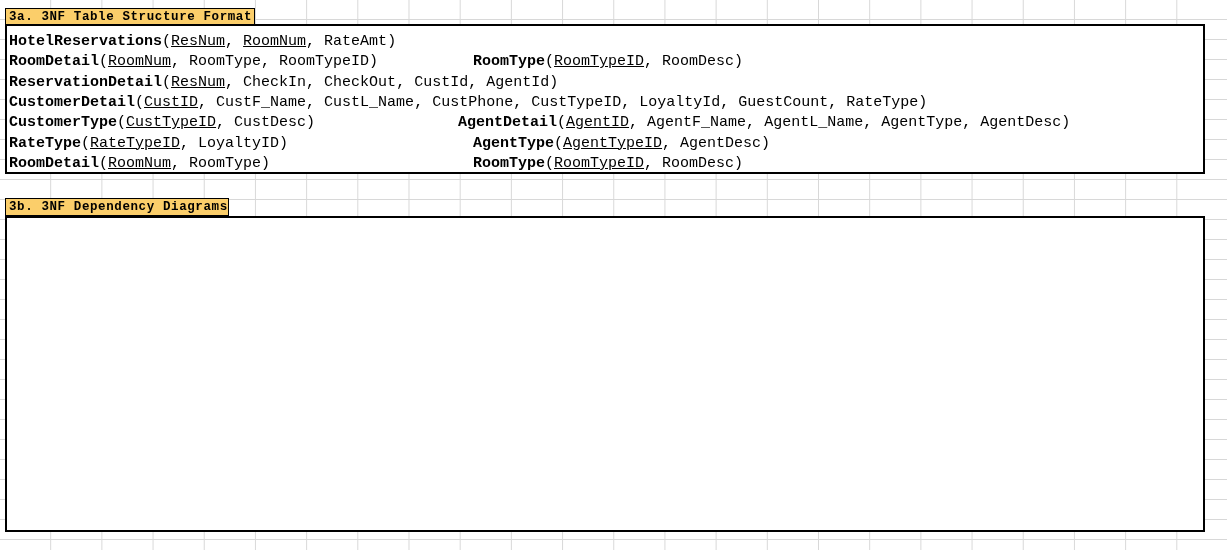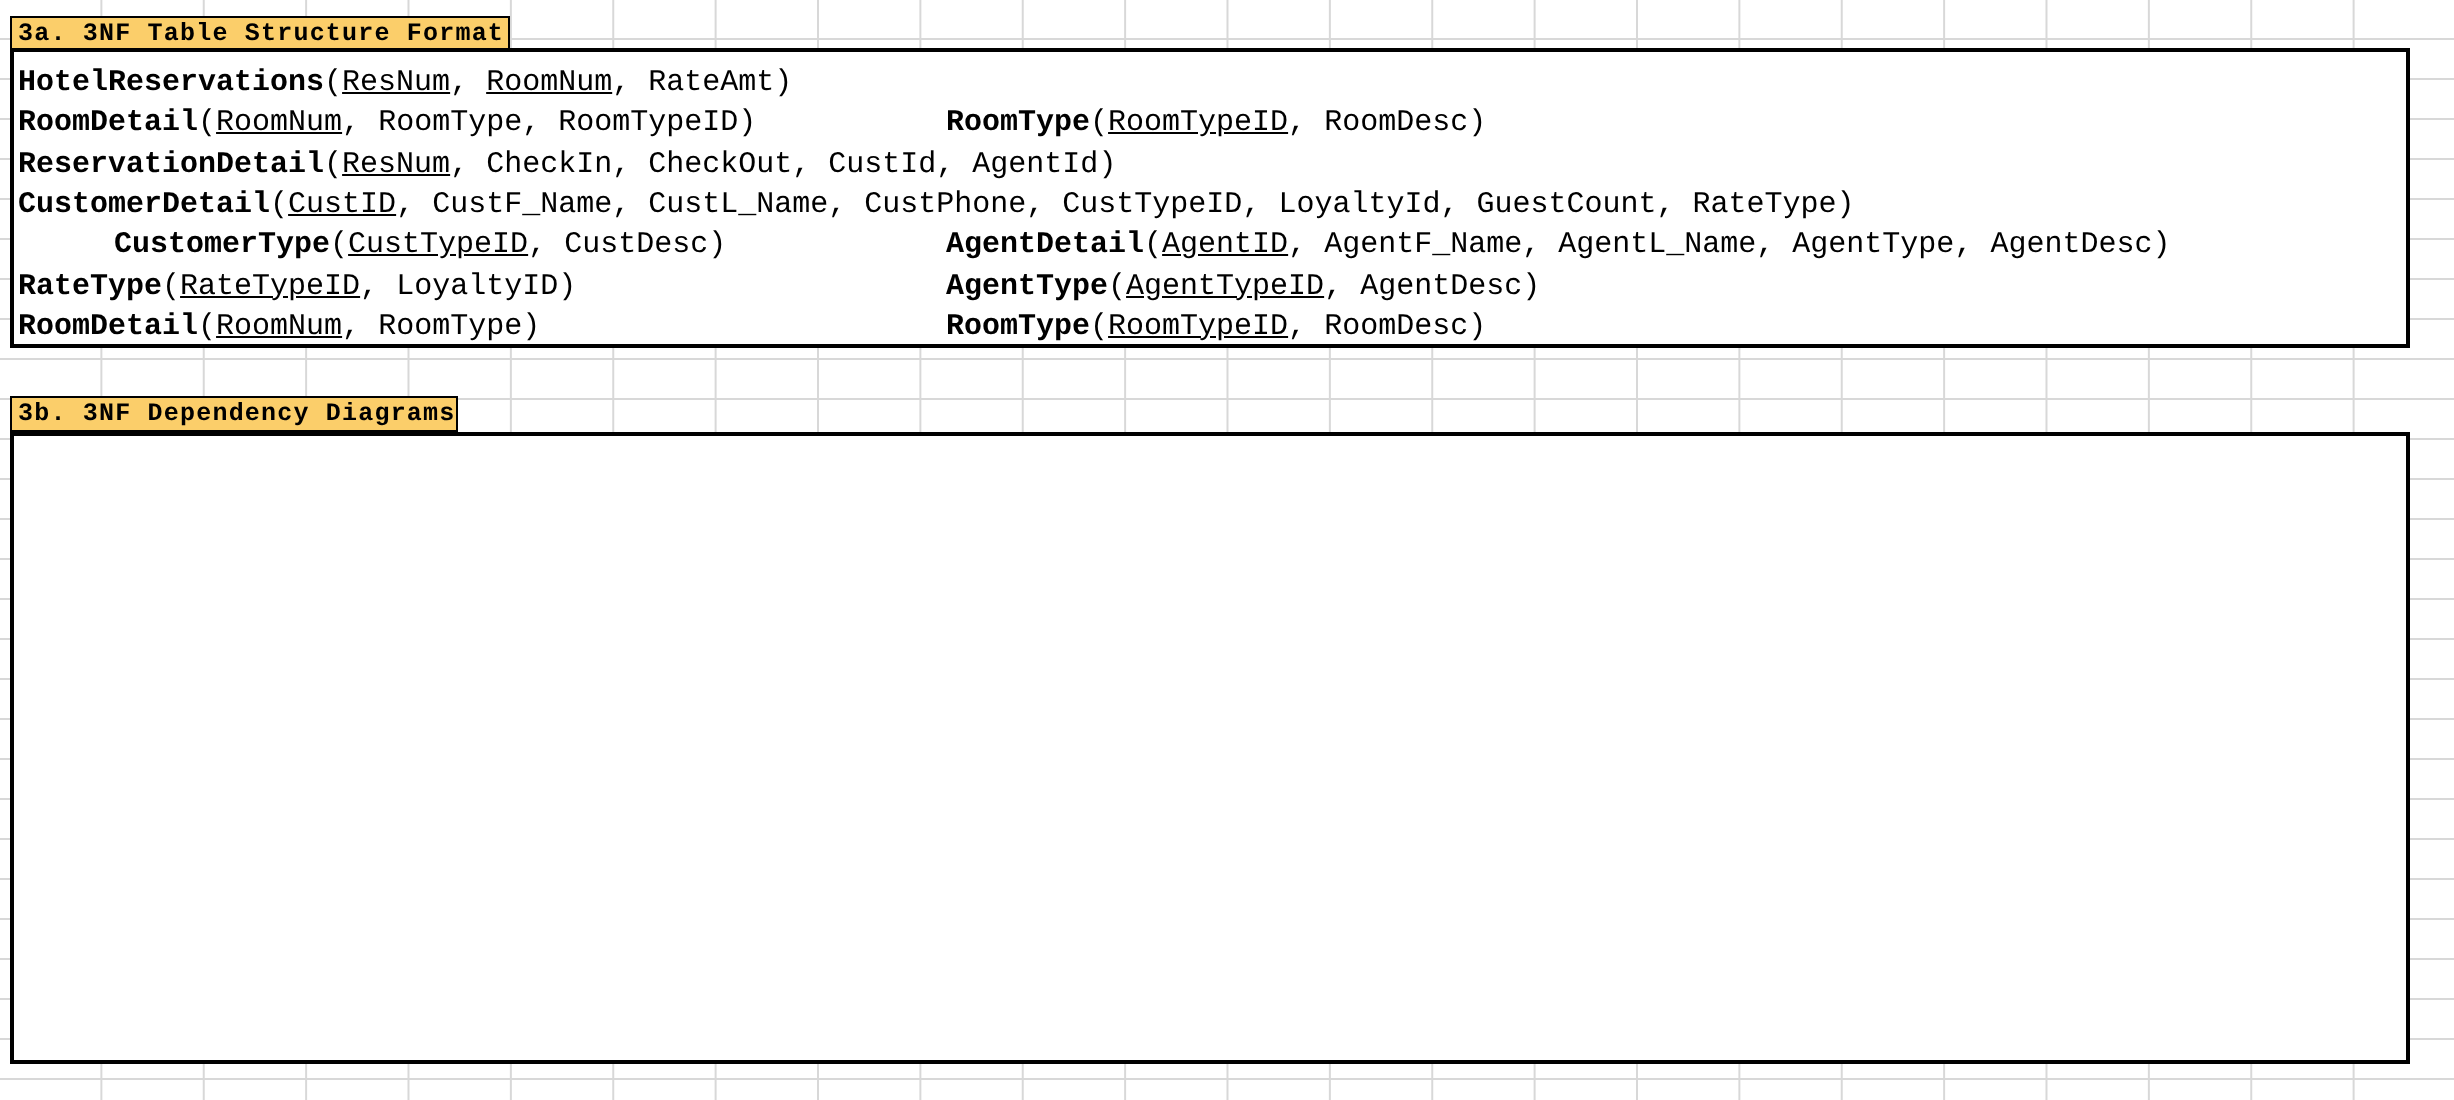--- a/index.html
+++ b/index.html
@@ -100,25 +100,25 @@
 
   <div class="panel" style="left:5px;top:24px;width:1200px;height:150px;"></div>
 
   <div class="band" style="left:5px;top:8px;width:250px;height:17px;">3a. 3NF Table Structure Format</div>
 
   <div id="rel-3a">
       <div class="rel" style="left: 9px; top: 35px;"><b>HotelReservations</b>(<span class="pk">ResNum</span>, <span class="pk">RoomNum</span>, <span class="at">RateAmt</span>)</div>
       <div class="rel" style="left: 9px; top: 55.3px;"><b>RoomDetail</b>(<span class="pk">RoomNum</span>, <span class="at">RoomType</span>, <span class="at">RoomTypeID</span>)</div>
       <div class="rel" style="left: 9px; top: 75.6px;"><b>ReservationDetail</b>(<span class="pk">ResNum</span>, <span class="at">CheckIn</span>, <span class="at">CheckOut</span>, <span class="at">CustId</span>, <span class="at">AgentId</span>)</div>
       <div class="rel" style="left: 9px; top: 95.9px;"><b>CustomerDetail</b>(<span class="pk">CustID</span>, <span class="at">CustF_Name</span>, <span class="at">CustL_Name</span>, <span class="at">CustPhone</span>, <span class="at">CustTypeID</span>, <span class="at">LoyaltyId</span>, <span class="at">GuestCount</span>, <span class="at">RateType</span>)</div>
-      <div class="rel" style="left: 9px; top: 116.2px; margin-left: 48px;"><b>CustomerType</b>(<span class="pk">CustTypeID</span>, <span class="at">CustDesc</span>)</div>
+      <div class="rel" style="left: 9px; top: 116.2px;"><b>CustomerType</b>(<span class="pk">CustTypeID</span>, <span class="at">CustDesc</span>)</div>
       <div class="rel" style="left: 9px; top: 136.5px;"><b>RateType</b>(<span class="pk">RateTypeID</span>, <span class="at">LoyaltyID</span>)</div>
       <div class="rel" style="left: 9px; top: 156.8px;"><b>RoomDetail</b>(<span class="pk">RoomNum</span>, <span class="at">RoomType</span>)</div>
       <div class="rel" style="left: 473px; top: 55.3px;"><b>RoomType</b>(<span class="pk">RoomTypeID</span>, <span class="at">RoomDesc</span>)</div>
-      <div class="rel" style="left: 473px; top: 116.2px;"><b>AgentDetail</b>(<span class="pk">AgentID</span>, <span class="at">AgentF_Name</span>, <span class="at">AgentL_Name</span>, <span class="at">AgentType</span>, <span class="at">AgentDesc</span>)</div>
+      <div class="rel" style="left: 458px; top: 116.2px;"><b>AgentDetail</b>(<span class="pk">AgentID</span>, <span class="at">AgentF_Name</span>, <span class="at">AgentL_Name</span>, <span class="at">AgentType</span>, <span class="at">AgentDesc</span>)</div>
       <div class="rel" style="left: 473px; top: 136.5px;"><b>AgentType</b>(<span class="pk">AgentTypeID</span>, <span class="at">AgentDesc</span>)</div>
       <div class="rel" style="left: 473px; top: 156.8px;"><b>RoomType</b>(<span class="pk">RoomTypeID</span>, <span class="at">RoomDesc</span>)</div>
     </div>
 
   <div class="panel" style="left:5px;top:216px;width:1200px;height:316px;"></div>
 
   <div class="band" style="left:5px;top:198px;width:224px;height:18px;">3b. 3NF Dependency Diagrams</div>
 
   <div id="diagrams">
       <div class="dtitle" style="left: 28px; top: 236px;">HOTELRESERVATIONS</div>

